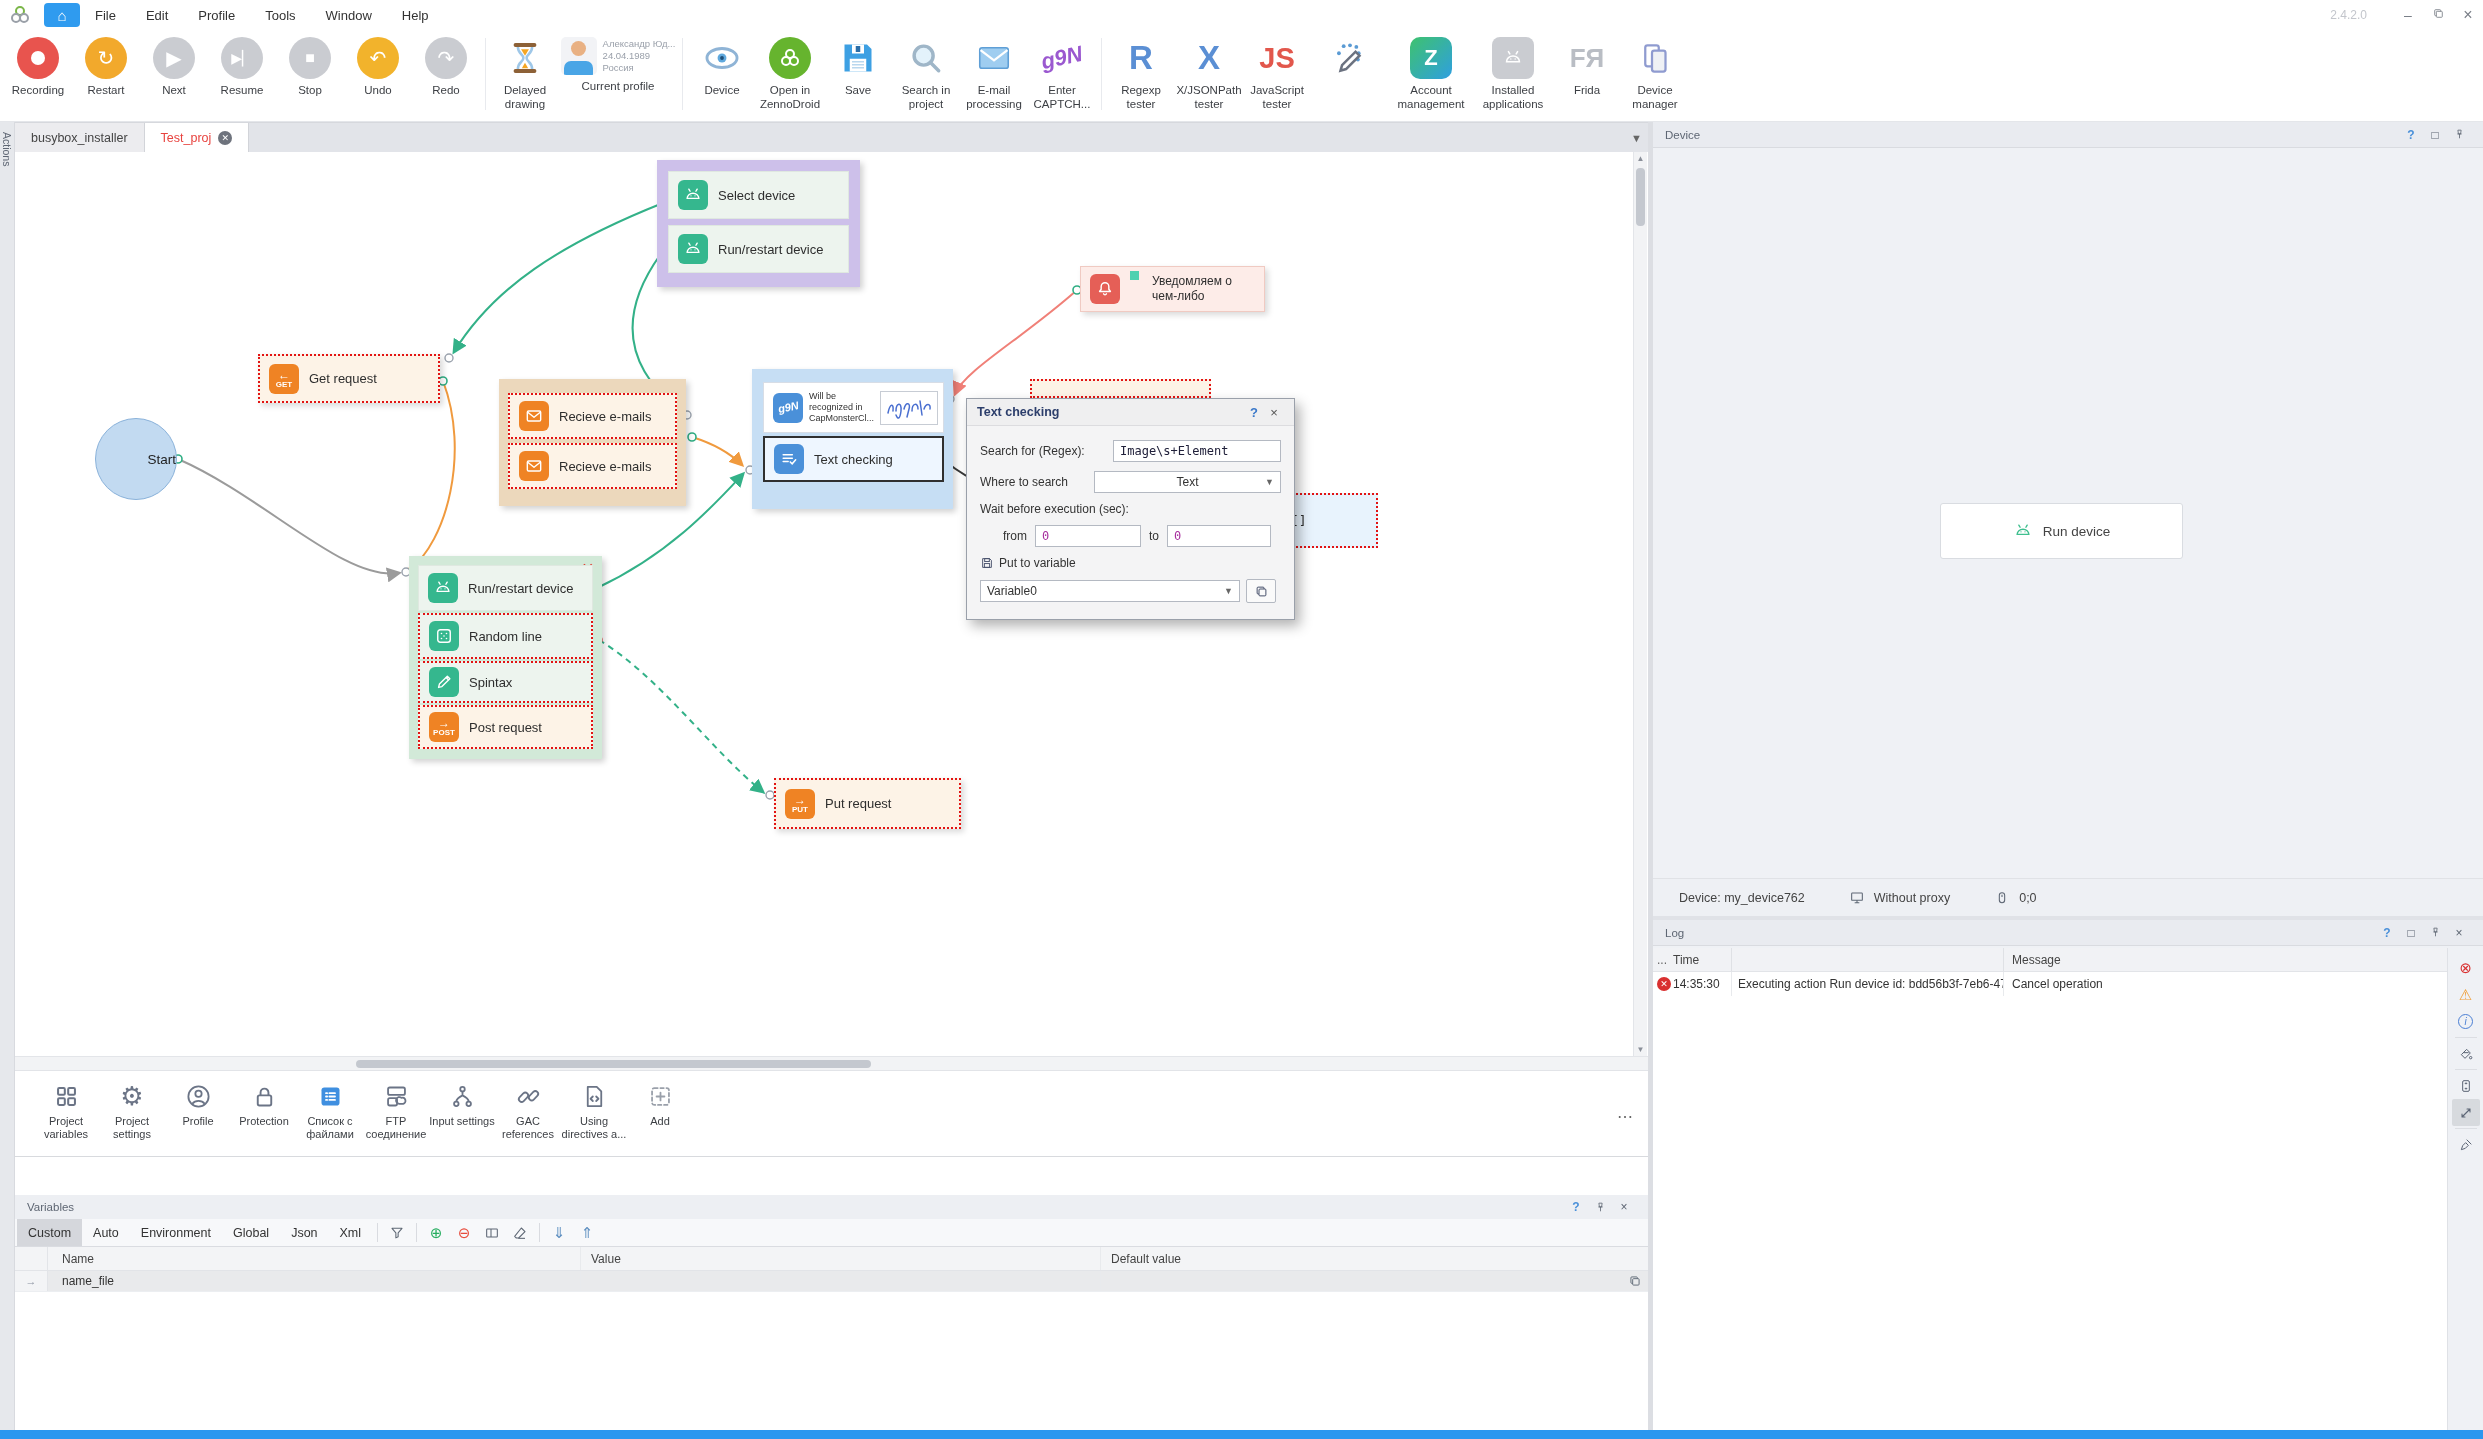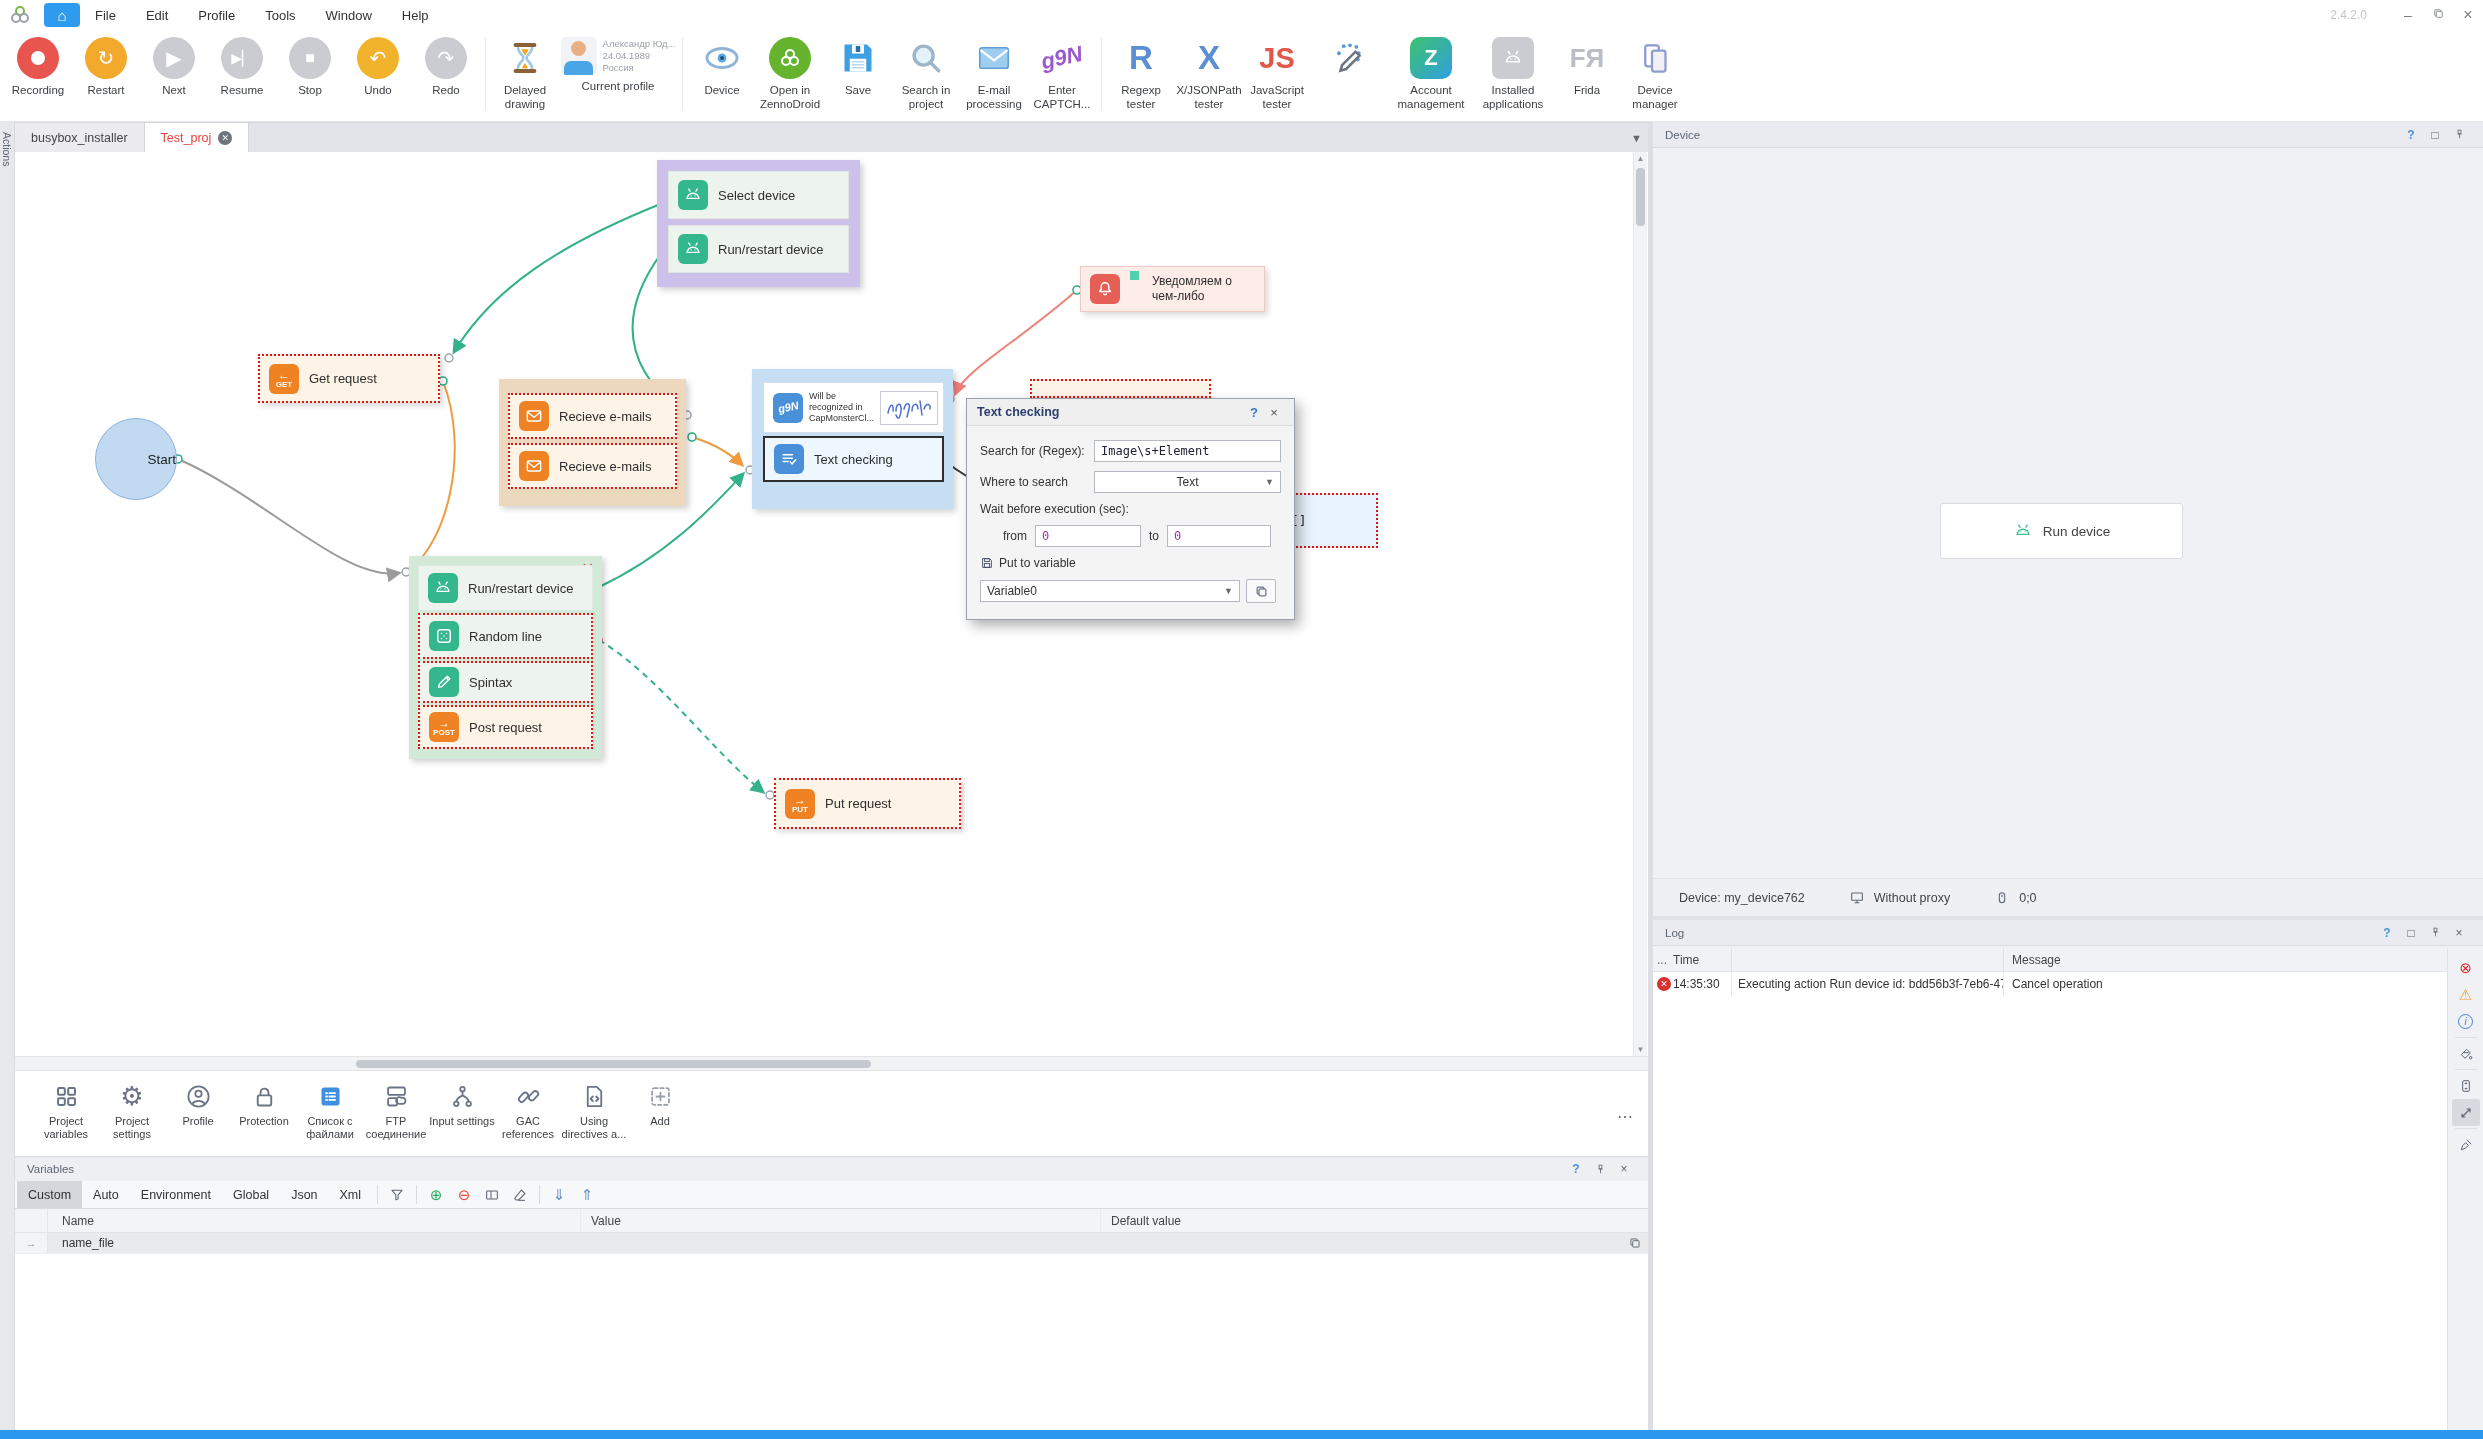--- a/index.html
+++ b/index.html
@@ -91,21 +91,21 @@
 
 
 #bottombar { position:absolute; left:15px; top:1070px; width:1633px; height:86px; background:#fff; border-top:1px solid #e2e4e8; display:flex; align-items:flex-start; padding-left:18px; }
 .bitem { width:66px; display:flex; flex-direction:column; align-items:center; padding-top:12px; flex:0 0 auto; color:#6b7486; }
 .bitem svg { width:27px; height:27px; }
 .blabel { font-size:11px; color:#3c3f44; text-align:center; line-height:1.2; margin-top:5px; }
 #bmore { position:absolute; right:14px; top:36px; color:#666; font-size:16px; letter-spacing:1px; }
 
 
 #variables { position:absolute; left:15px; top:1156px; width:1633px; height:274px; background:#fff; border-top:1px solid #d8dade; }
-#var-head { height:24px; background:#edeff3; display:flex; align-items:center; padding:0 12px; font-size:11.5px; color:#5e6673; }
+#var-head { height:24px; background:#edeff3; display:flex; align-items:center; padding:0 12px; font-size:11.5px; color:#5e6673;margin-top:38px; }
 #var-head .sp { flex:1; }
 .phicon { width:24px; text-align:center; color:#5e6673; font-size:12px; display:flex; justify-content:center; }
 .phicon.help { color:#4a90d9; font-weight:bold; }
 #var-tabs { height:28px; background:#f7f8fa; border-bottom:1px solid #dadce1; display:flex; align-items:stretch; padding-left:2px; }
 .vtab { padding:0 11px; display:flex; align-items:center; font-size:12.5px; color:#333; }
 .vtab.active { background:#d5d7dc; }
 .vt-sep { width:1px; background:#d9dbe0; margin:4px 5px; }
 .vtool { width:28px; display:flex; align-items:center; justify-content:center; font-size:15px; color:#5e6774; }
 #var-table { font-size:12px; }
 .vrow { display:flex; height:21px; align-items:center; border-bottom:1px solid #eceef1; }
@@ -700,21 +700,21 @@
     <span>Put request</span>
   </div>
 
 
   <div id="dialog">
     <div id="dlg-head">
       <span id="dlg-title">Text checking</span>
       <span class="dlg-hicon" id="dlg-help">?</span>
       <span class="dlg-hicon">×</span>
     </div>
-    <div class="dlg-row" style="margin-top:14px;">
+    <div class="dlg-row" style="margin-top:14px;gap:19px;">
       <span class="dlg-label" style="width:114px;">Search for (Regex):</span>
       <input class="din" style="flex: 1 1 0%;" value="Image\s+Element">
     </div>
     <div class="dlg-row">
       <span class="dlg-label" style="width:114px;overflow:hidden;white-space:nowrap;">Where to search</span>
       <div class="dsel" style="flex:1;justify-content:center;">
         <span>Text</span>
           <span class="caret">▼</span>
       </div>
     </div>

